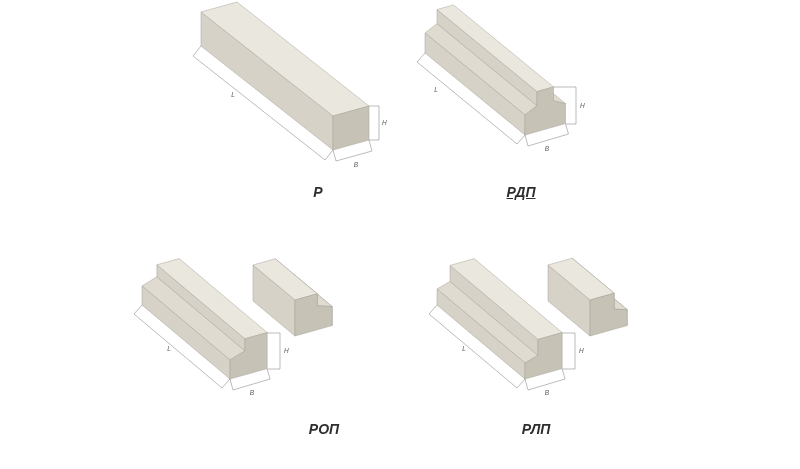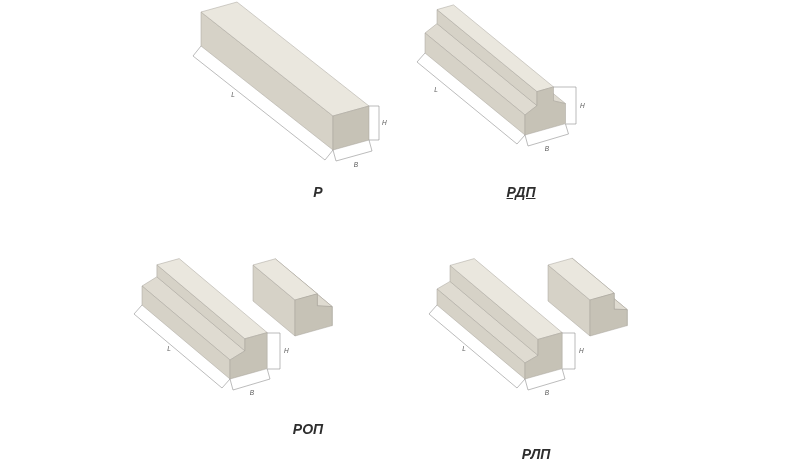--- a/index.html
+++ b/index.html
@@ -100,16 +100,16 @@
       <text class="dimlabel" text-anchor="middle" x="44" y="106">L</text>
       <path class="dim" d="M142.2 88 L155 88 L155 124 L142.2 124" stroke="#8f8f8f"></path>
       <text class="dimlabel" text-anchor="start" x="159" y="108">H</text>
       <path class="dim" d="M105 134 L108 145 L145 134 L142.2 124" stroke="#8f8f8f"></path>
       <text class="dimlabel" text-anchor="middle" x="127" y="150">B</text>
     </svg>
   </div>
 
   <div class="caption" style="left:278px;top:184px;">Р</div>
   <div class="caption" style="left:481px;top:184px;text-decoration:underline;">РДП</div>
-  <div class="caption" style="left:268px;top:421px;">РОП</div>
-  <div class="caption" style="left:496px;top:446px;">РЛП</div>
+  <div class="caption" style="left:284px;top:421px;">РОП</div>
+  <div class="caption" style="left:496px;top:421px;">РЛП</div>
 
 </div>
 
 </body></html>

